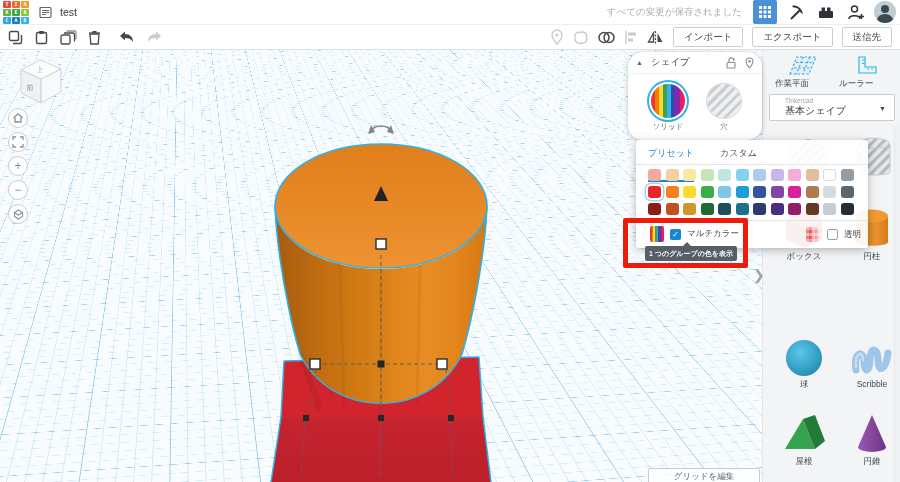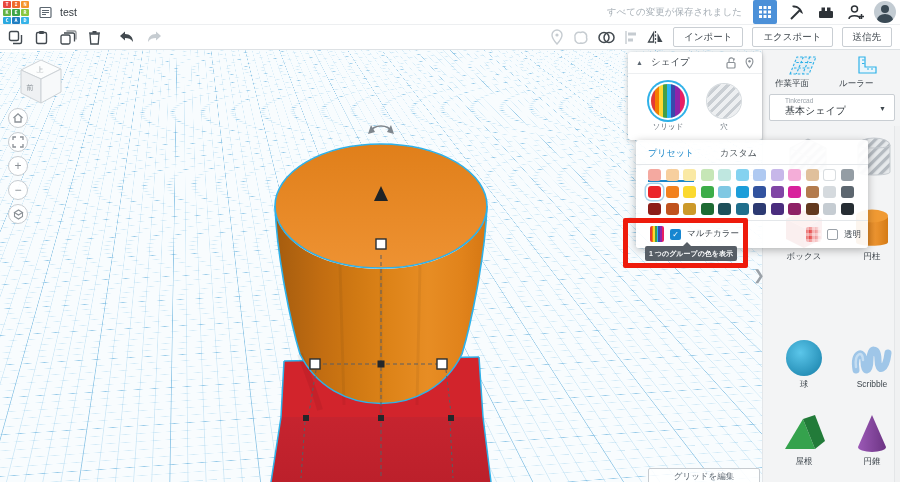--- a/index.html
+++ b/index.html
@@ -71,21 +71,21 @@
   .dd-caret { position:absolute; right:8px; top:10px; font-size:7px; color:#3F474E; }
   .gallery { position:absolute; left:0; top:76px; width:138px; height:356px; }
   .gal-item { position:absolute; width:62px; text-align:center; }
   .gal-item .lbl { font-size:8.5px; color:#3F474E; margin-top:1px; }
   .scroll-track { position:absolute; right:0; top:76px; width:6px; height:356px; background:#F0F1F2; border-left:1px solid #E4E6E8; }
   .collapse-tab { position:absolute; left:753px; top:262px; width:16px; height:26px; color:#9AA1A8;
     font-size:14px; display:flex; align-items:center; z-index:6; }
 
   
   .inspector { position:absolute; left:628px; top:52px; width:134px; height:88px; background:#fff;
-    border-radius:3px; box-shadow:0 1px 5px rgba(0,0,0,.25); z-index:20; }
+    border-radius:15px; box-shadow:0 1px 5px rgba(0,0,0,.25); z-index:20; }
   .insp-head { height:22px; display:flex; align-items:center; border-bottom:1px solid #EDEFF1; padding:0 8px; }
   .insp-collapse { font-size:7px; color:#5B6670; margin-right:8px; }
   .insp-title { font-size:9.5px; color:#3F474E; flex:1; }
   .insp-icons { display:flex; gap:9px; color:#8A9096; }
   .opt { position:absolute; top:32px; width:44px; text-align:center; }
   .opt .lbl { font-size:7.5px; color:#5B6670; margin-top:4px; }
   .opt-solid { left:18px; } .opt-hole { left:74px; }
   .circ { width:34px; height:34px; border-radius:50%; margin:0 auto; }
   .circ.rainbow { background:linear-gradient(90deg,#E53935 0 12%,#F57C00 12% 24%,#FDD835 24% 36%,#43A047 36% 48%,#29B6F6 48% 60%,#3949AB 60% 72%,#8E24AA 72% 86%,#E91E63 86% 100%);
     box-shadow:0 0 0 2px #fff, 0 0 0 4px #2FB1E8; }

